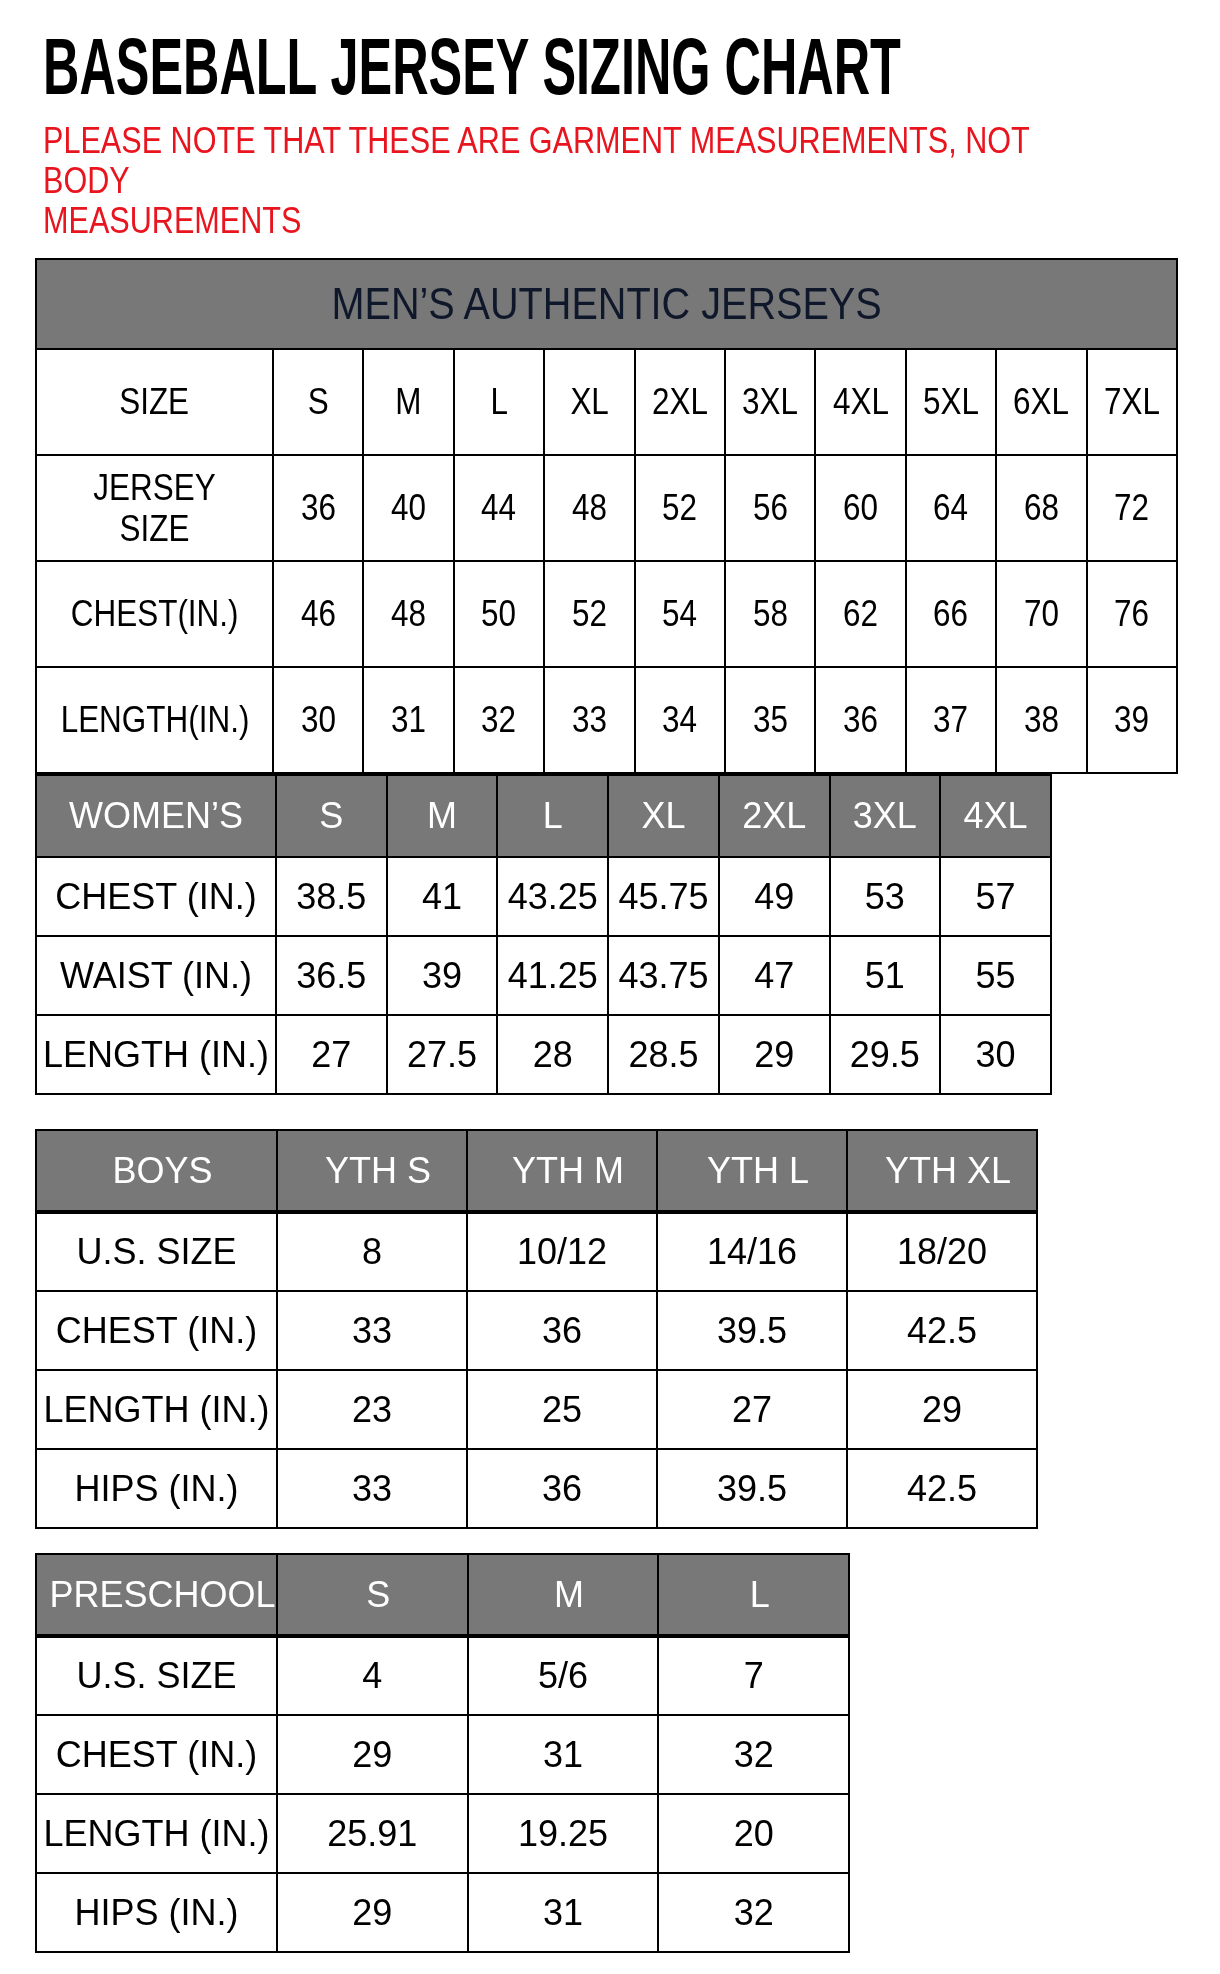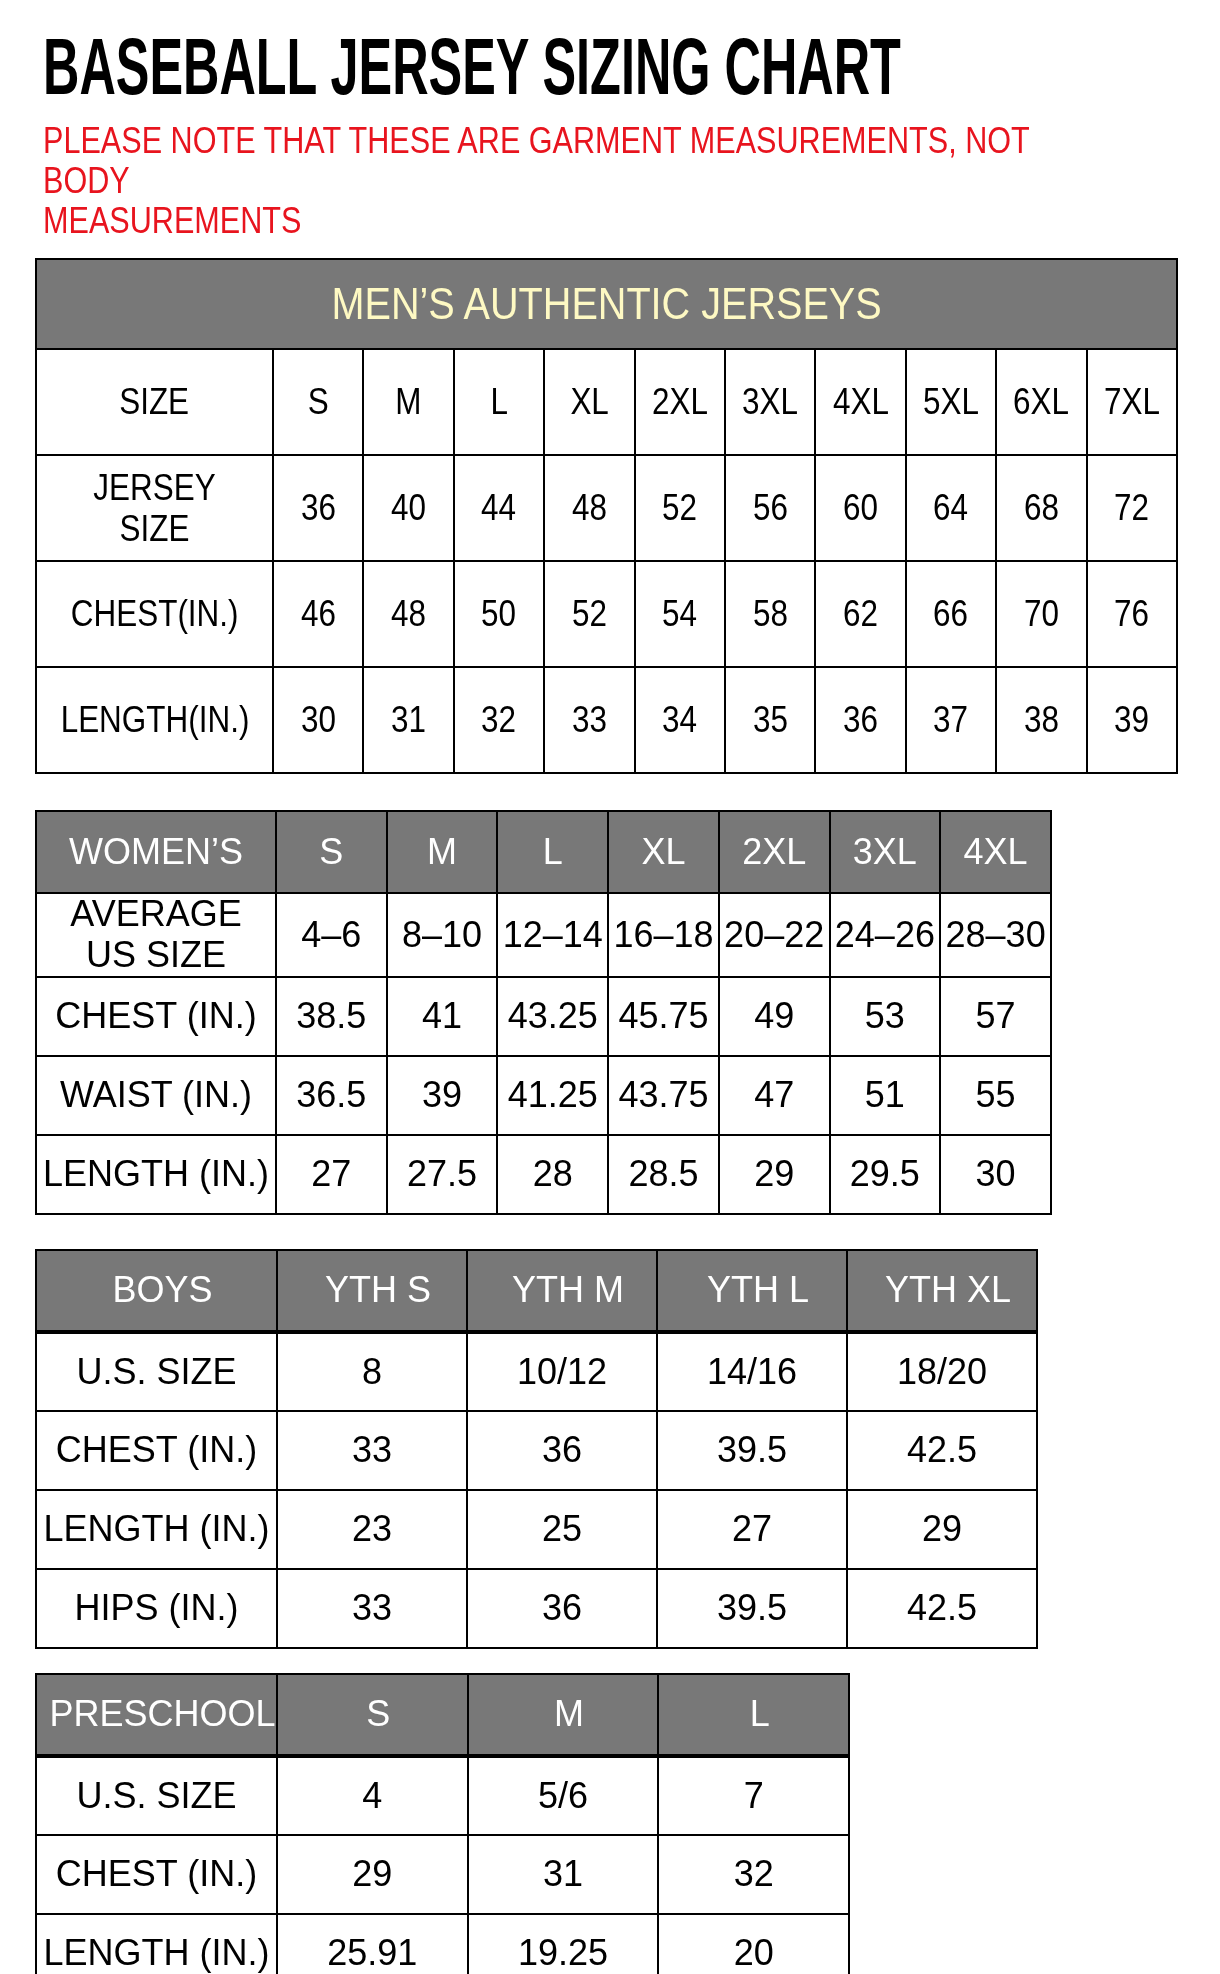--- a/index.html
+++ b/index.html
@@ -17,31 +17,31 @@
 
   .note { margin:9px 0 0 8px; font-size:36px; line-height:43px; font-weight:400; color:var(--red); }
   .note .cx { transform-origin:0 50%; }
   .note-top .cx { transform:scaleX(.85); }
 
   .sizing-table { border-collapse:collapse; table-layout:fixed; }
   .sizing-table th, .sizing-table td {
     border:2px solid #000; text-align:center; vertical-align:middle;
     padding:0; font-weight:400; font-size:36px; height:79px; overflow:hidden;
   }
-  .banner-row th { background:var(--gray); color:#fef9c3; font-size:44px; height:90px; }
+  .banner-row th { background:var(--gray); color:#0f172a; font-size:44px; height:90px; }
   .hdr-row th    { background:var(--gray); color:#fff; font-size:36px; height:82px; }
   .t-boys .hdr-row th, .t-preschool .hdr-row th { border-bottom-width:4px;padding-left:12px; }
 
   .t-mens { width:1143px; margin-top:16px; }
   .t-mens col.lbl { width:237px; }
   .t-mens td, .t-mens tbody tr:not(.banner-row) th { height:106px; font-size:37px; }
   .t-mens .cx { transform:scaleX(.85); transform-origin:50% 50%; }
   .t-mens .banner-row .cx { transform:scaleX(.9); }
 
-  .t-womens { width:1017px; margin-top:36px; }
+  .t-womens { width:1017px; }
   .t-womens col.lbl { width:240px; }
 
   .t-boys { width:1003px; margin-top:34px; }
   .t-boys col.lbl { width:241px; }
 
   .t-preschool { width:815px; margin-top:24px; }
   .t-preschool col.lbl { width:241px; }
 </style>
 </head>
 <body style="--gray: #787878; --red: #e8141e; --ink: #000000;">
@@ -127,31 +127,20 @@
           <th><span class="cx">WOMEN’S</span></th>
           <th><span class="cx">S</span></th>
           <th><span class="cx">M</span></th>
           <th><span class="cx">L</span></th>
           <th><span class="cx">XL</span></th>
           <th><span class="cx">2XL</span></th>
           <th><span class="cx">3XL</span></th>
           <th><span class="cx">4XL</span></th>
         </tr>
         <tr>
-          <th><span class="cx">AVERAGE
-US SIZE</span></th>
-          <td><span class="cx">4–6</span></td>
-          <td><span class="cx">8–10</span></td>
-          <td><span class="cx">12–14</span></td>
-          <td><span class="cx">16–18</span></td>
-          <td><span class="cx">20–22</span></td>
-          <td><span class="cx">24–26</span></td>
-          <td><span class="cx">28–30</span></td>
-        </tr>
-        <tr>
           <th><span class="cx">CHEST (IN.)</span></th>
           <td><span class="cx">38.5</span></td>
           <td><span class="cx">41</span></td>
           <td><span class="cx">43.25</span></td>
           <td><span class="cx">45.75</span></td>
           <td><span class="cx">49</span></td>
           <td><span class="cx">53</span></td>
           <td><span class="cx">57</span></td>
         </tr>
         <tr>

